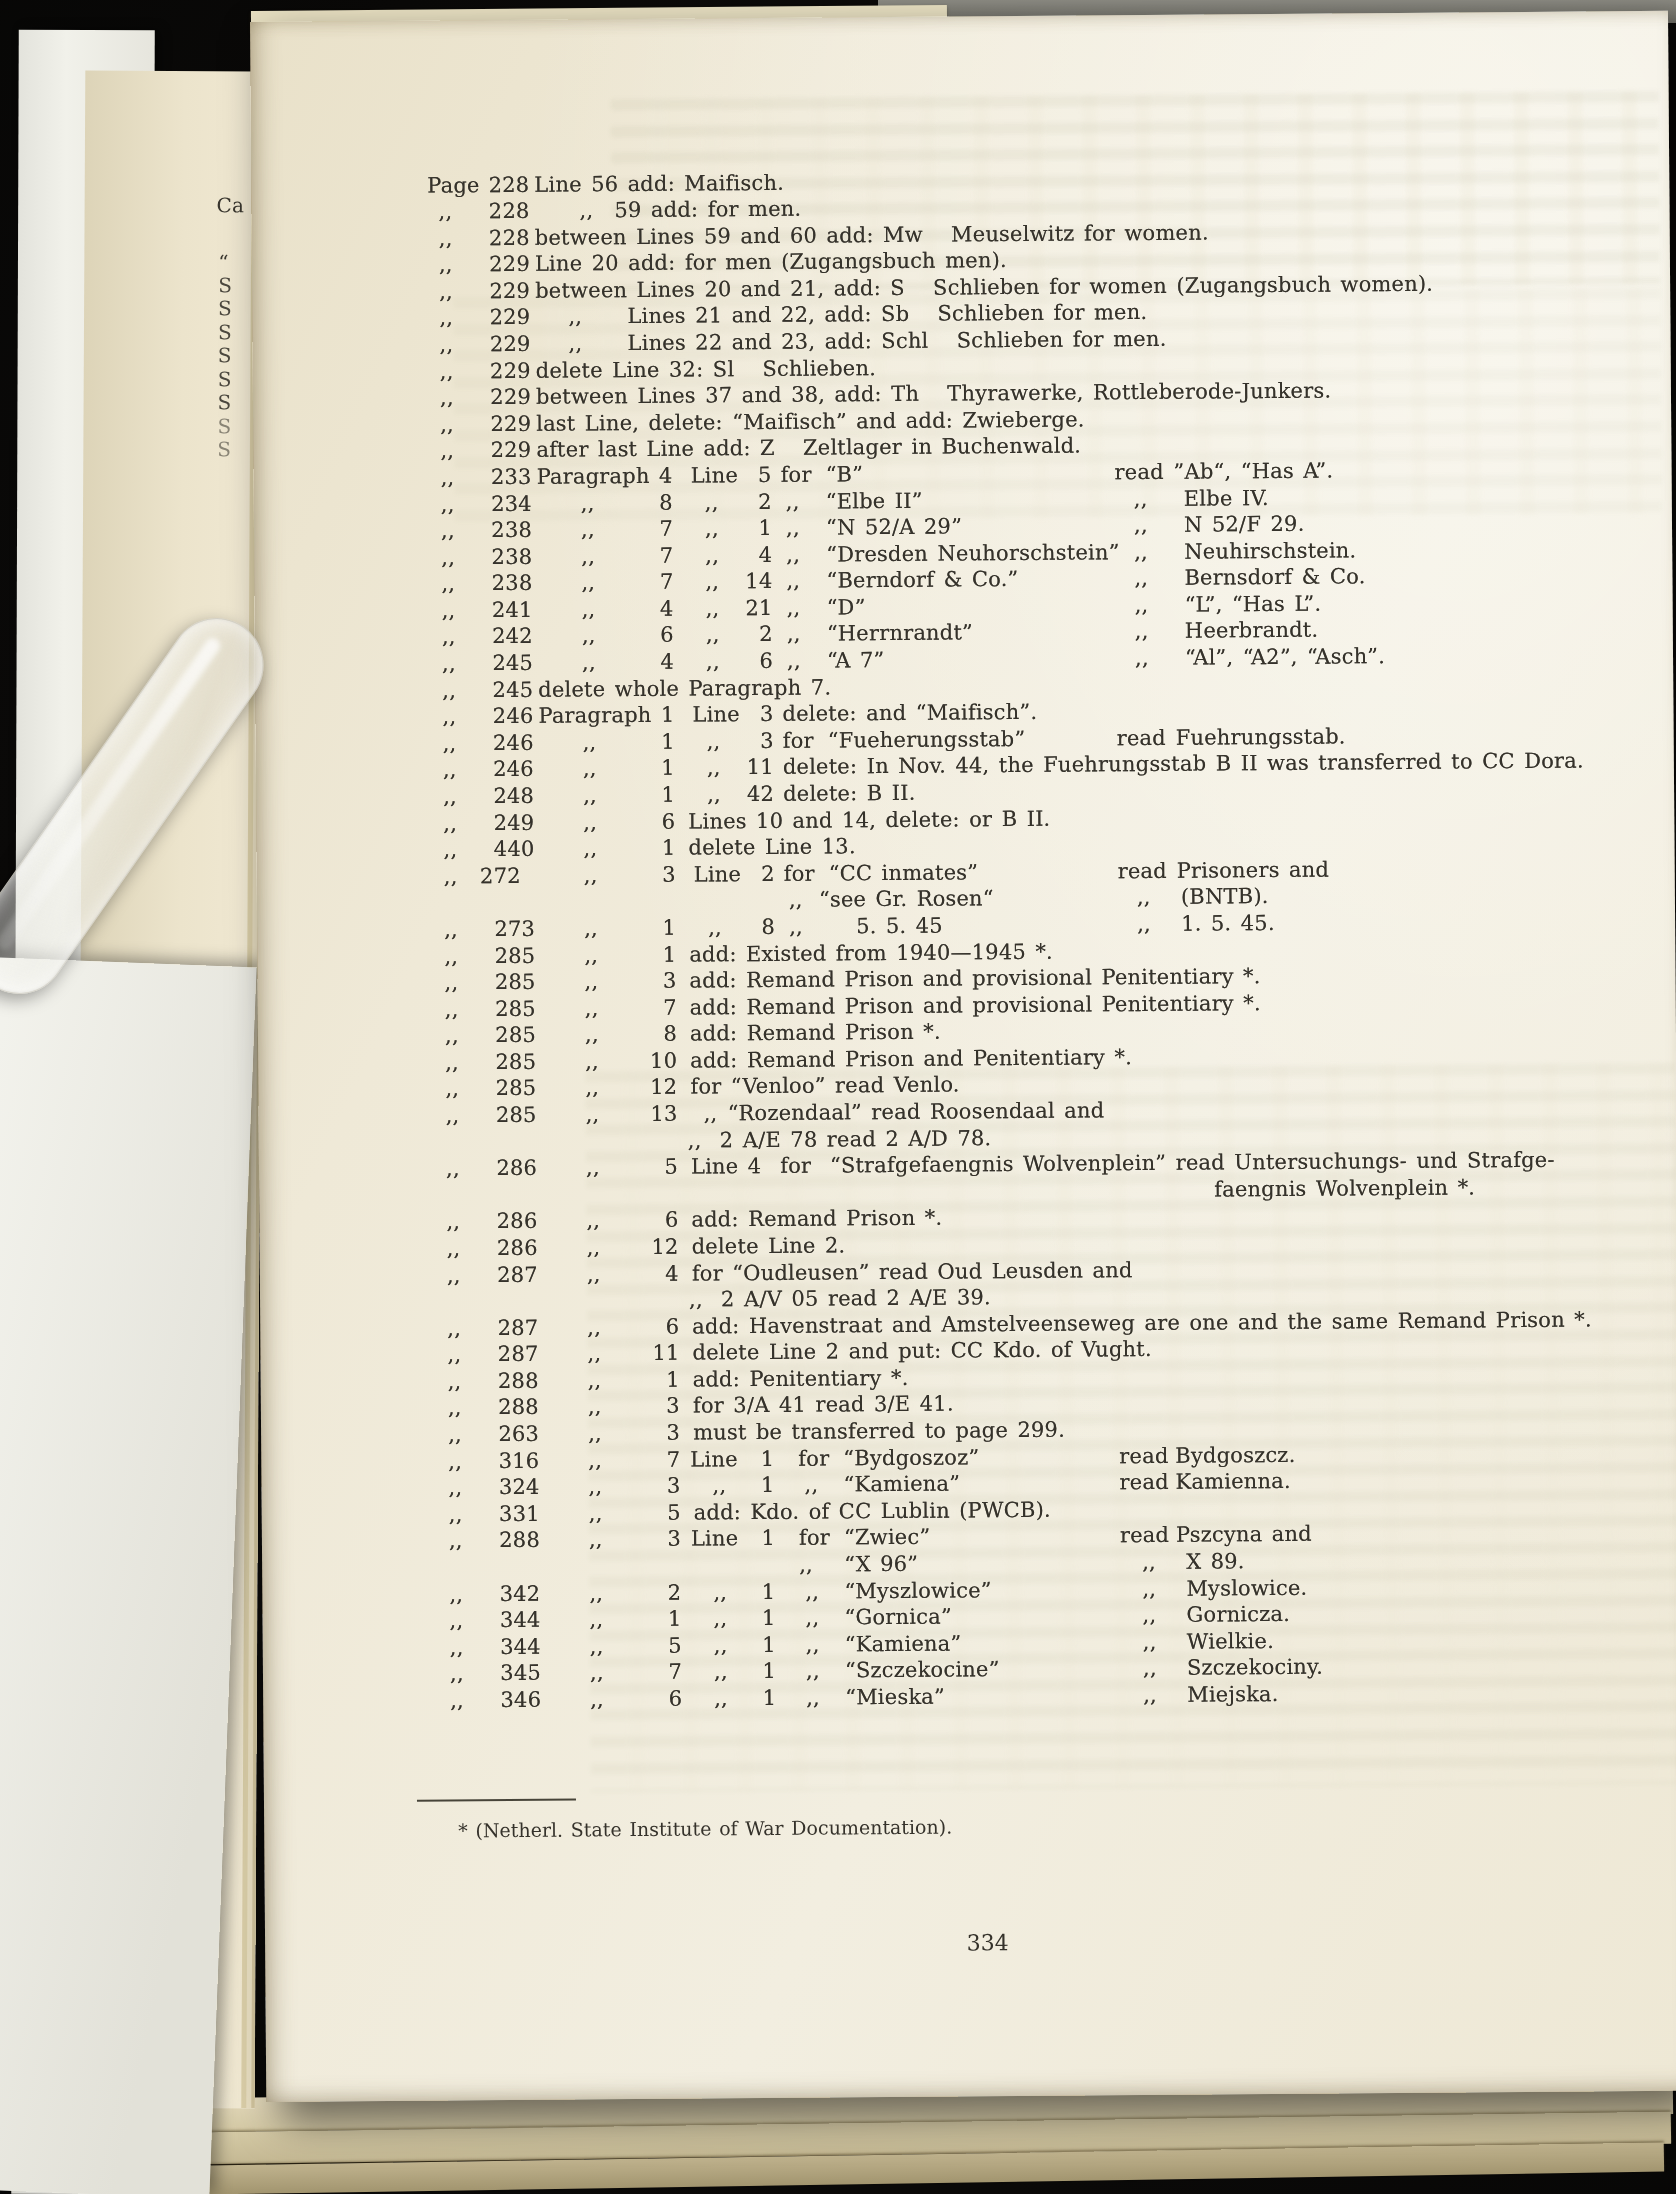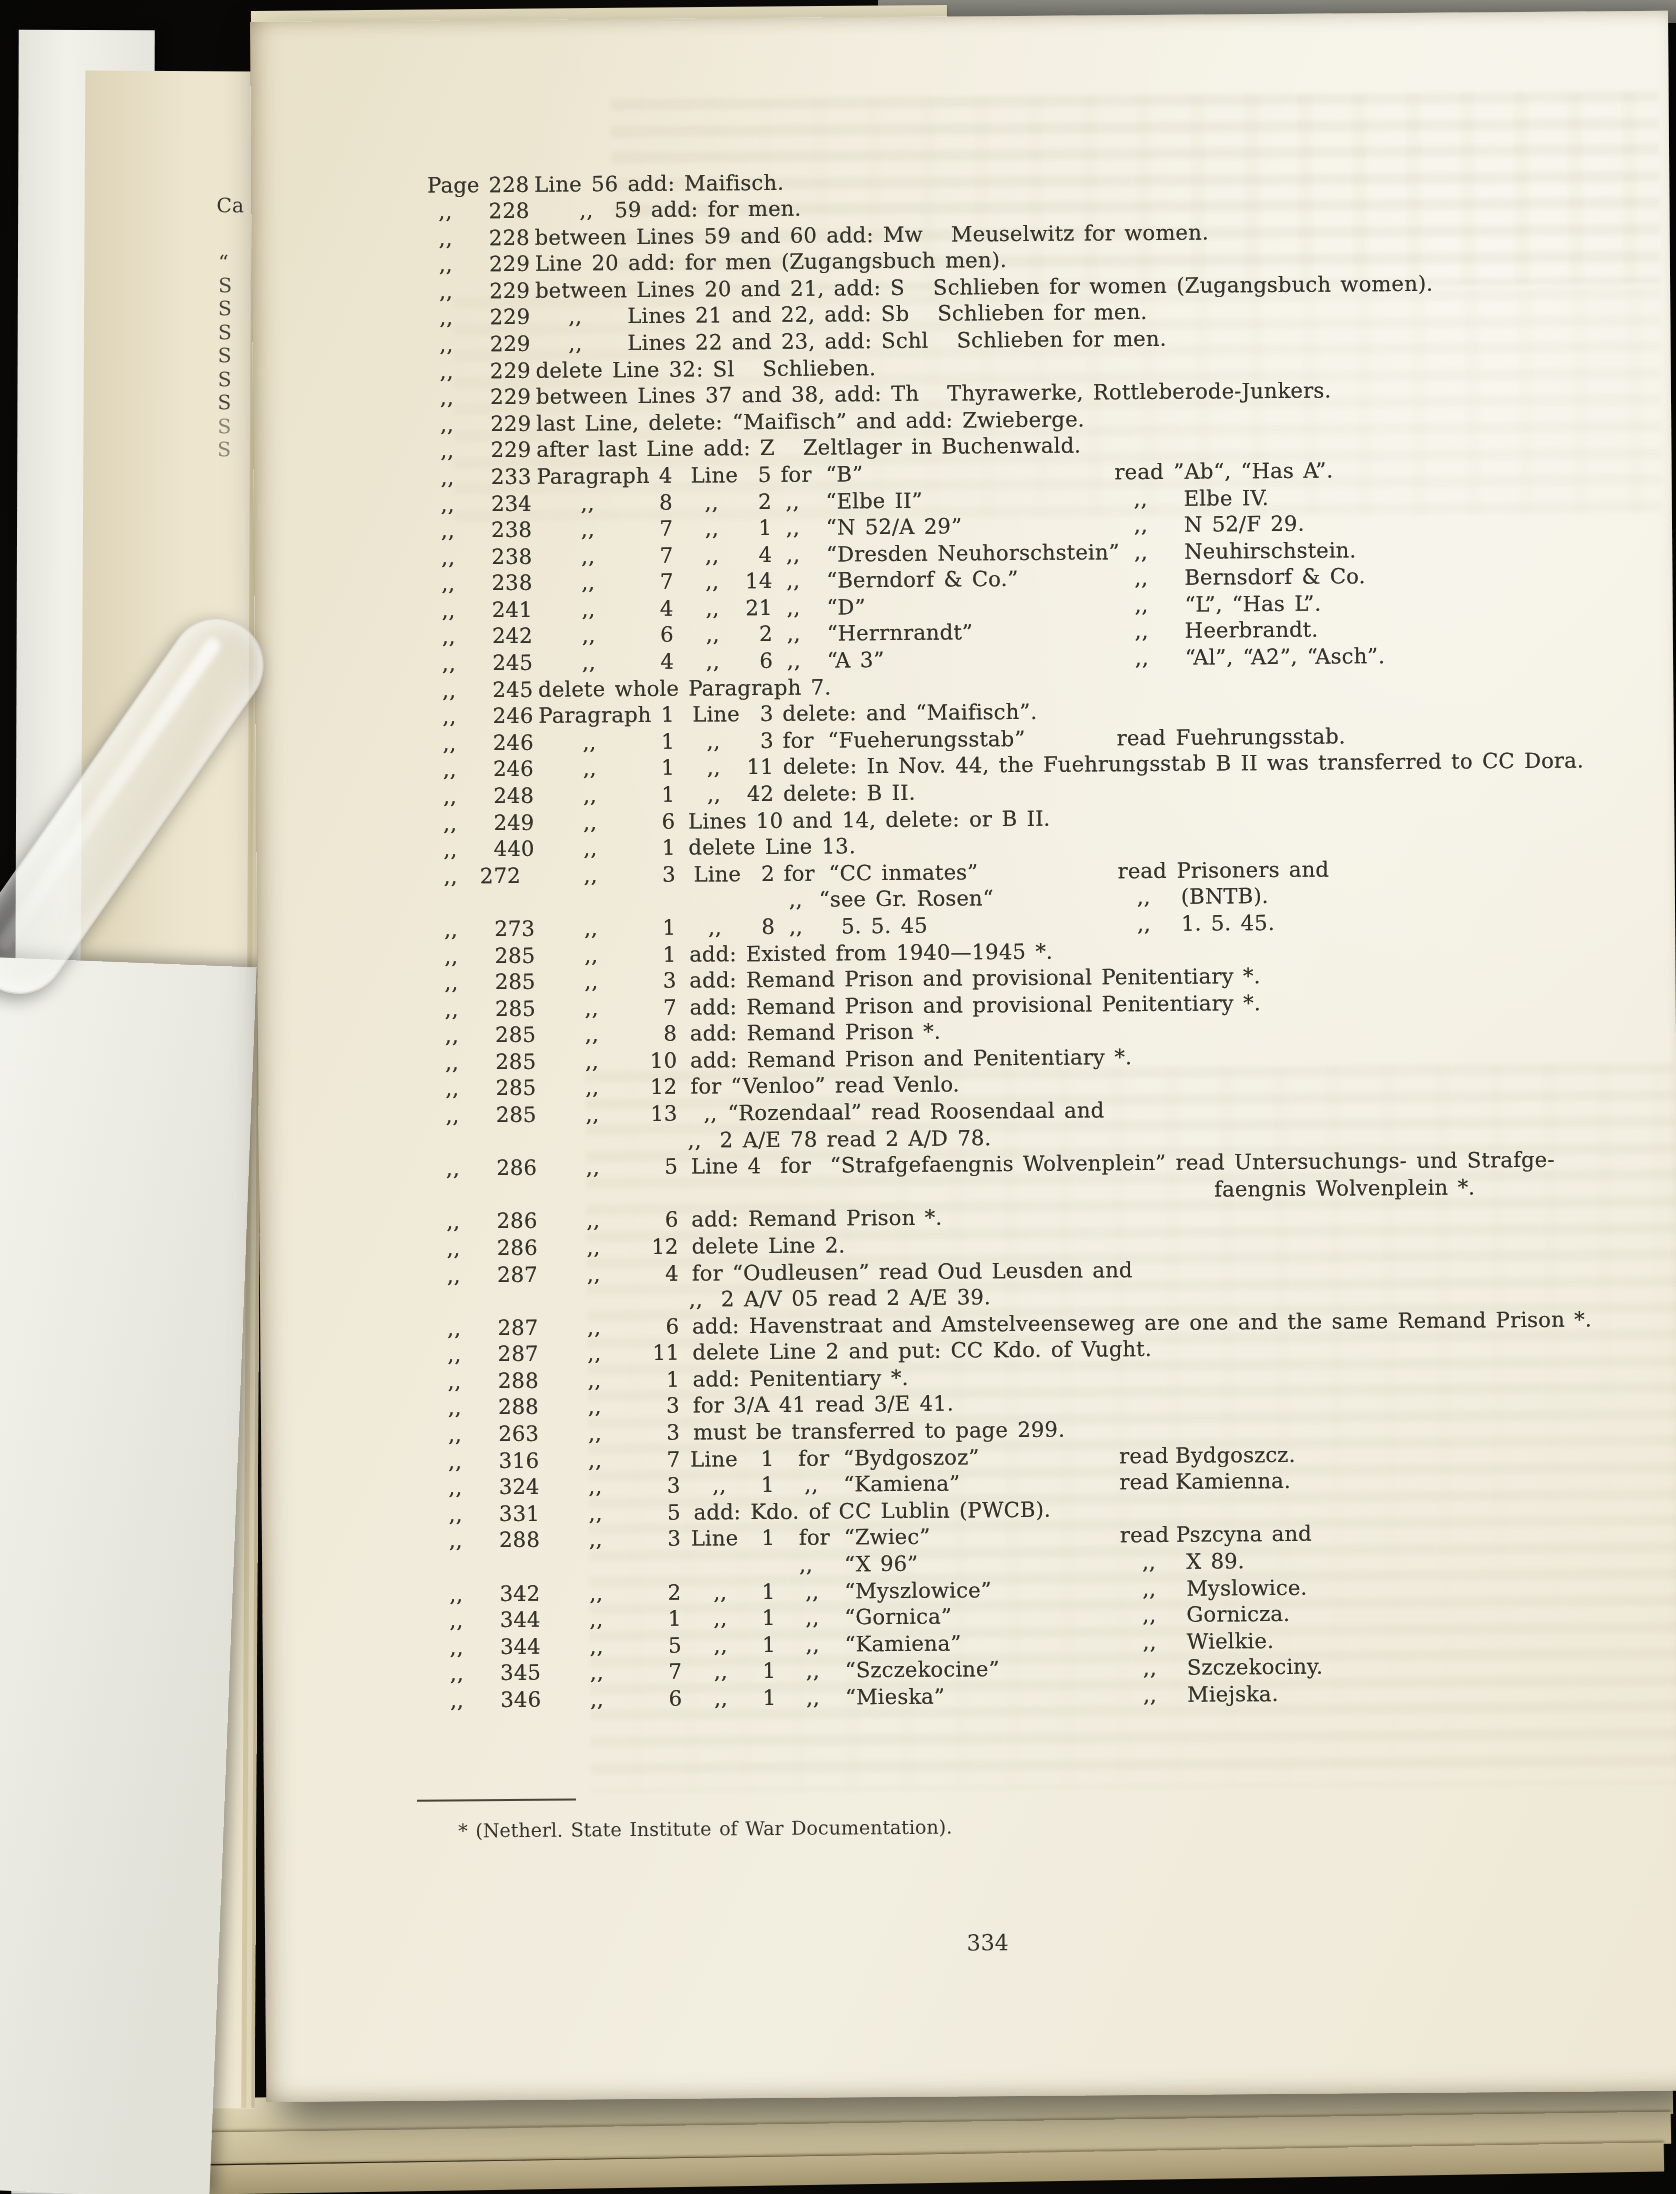--- a/index.html
+++ b/index.html
@@ -231,21 +231,21 @@
           <span class="seg" style="left: 930px;">Heerbrandt.</span>
         </div>
         <div class="row" style="top: 631px;">
           <span class="seg" style="left: 187px;">,,</span>
           <span class="seg r" style="left: 205px; width: 73px;">245</span>
           <span class="seg" style="left: 327px;">,,</span>
           <span class="seg r" style="left: 369px; width: 50px;">4</span>
           <span class="seg" style="left: 451px;">,,</span>
           <span class="seg r" style="left: 474px; width: 44px;">6</span>
           <span class="seg" style="left: 532px;">,,</span>
-          <span class="seg" style="left: 572px;">“A 3”</span>
+          <span class="seg" style="left: 572px;">“A 7”</span>
           <span class="seg" style="left: 880px;">,,</span>
           <span class="seg" style="left: 930px;">“Al”, “A2”, “Asch”.</span>
         </div>
         <div class="row" style="top: 658px;">
           <span class="seg" style="left: 187px;">,,</span>
           <span class="seg r" style="left: 205px; width: 73px;">245</span>
           <span class="seg" style="left: 283px;">delete whole Paragraph 7.</span>
         </div>
         <div class="row" style="top: 684px;">
           <span class="seg" style="left: 187px;">,,</span>
@@ -319,21 +319,21 @@
           <span class="seg" style="left: 924px;">(BNTB).</span>
         </div>
         <div class="row" style="top: 897px;">
           <span class="seg" style="left: 187px;">,,</span>
           <span class="seg r" style="left: 205px; width: 73px;">273</span>
           <span class="seg" style="left: 327px;">,,</span>
           <span class="seg r" style="left: 369px; width: 50px;">1</span>
           <span class="seg" style="left: 451px;">,,</span>
           <span class="seg r" style="left: 474px; width: 44px;">8</span>
           <span class="seg" style="left: 532px;">,,</span>
-          <span class="seg" style="left: 584px;">5. 5. 45</span>
+          <span class="seg" style="left: 599px;">5. 5. 45</span>
           <span class="seg" style="left: 880px;">,,</span>
           <span class="seg" style="left: 924px;">1. 5. 45.</span>
         </div>
         <div class="row" style="top: 924px;">
           <span class="seg" style="left: 187px;">,,</span>
           <span class="seg r" style="left: 205px; width: 73px;">285</span>
           <span class="seg" style="left: 327px;">,,</span>
           <span class="seg r" style="left: 369px; width: 50px;">1</span>
           <span class="seg" style="left: 432px;">add: Existed from 1940—1945 *.</span>
         </div>

